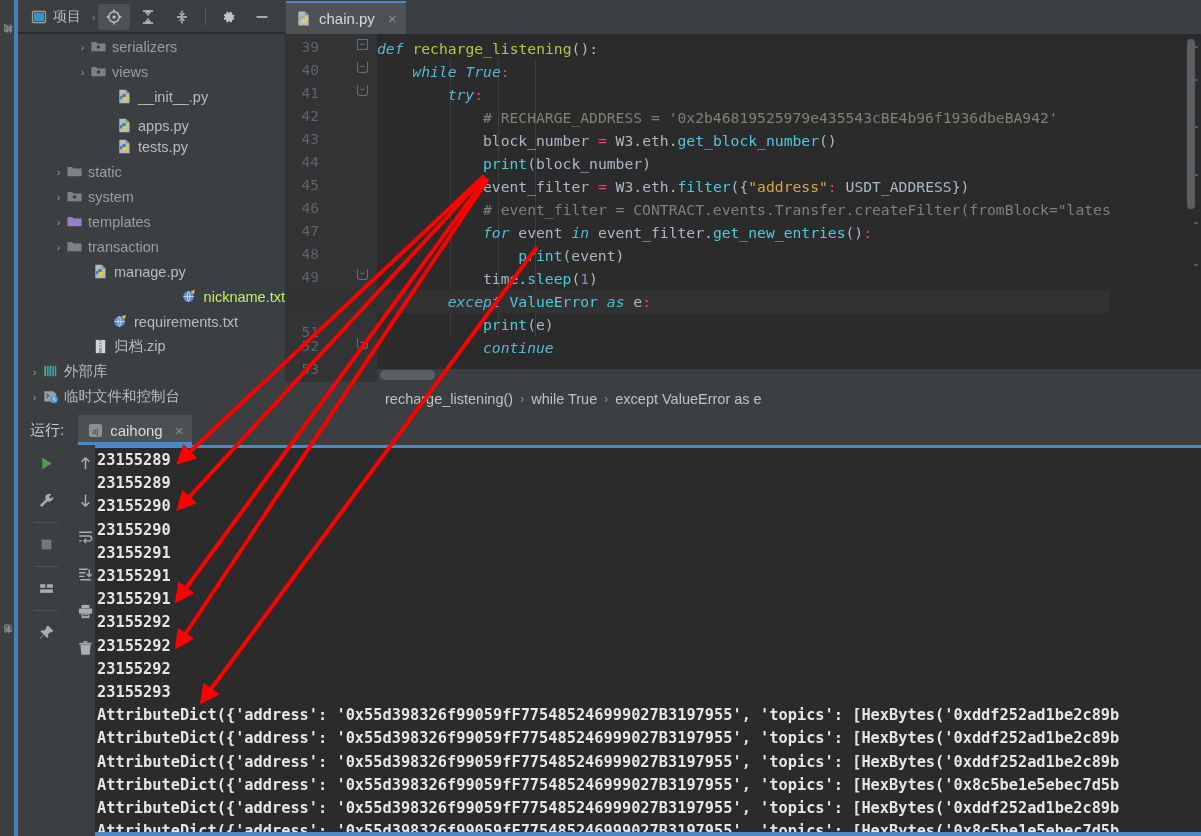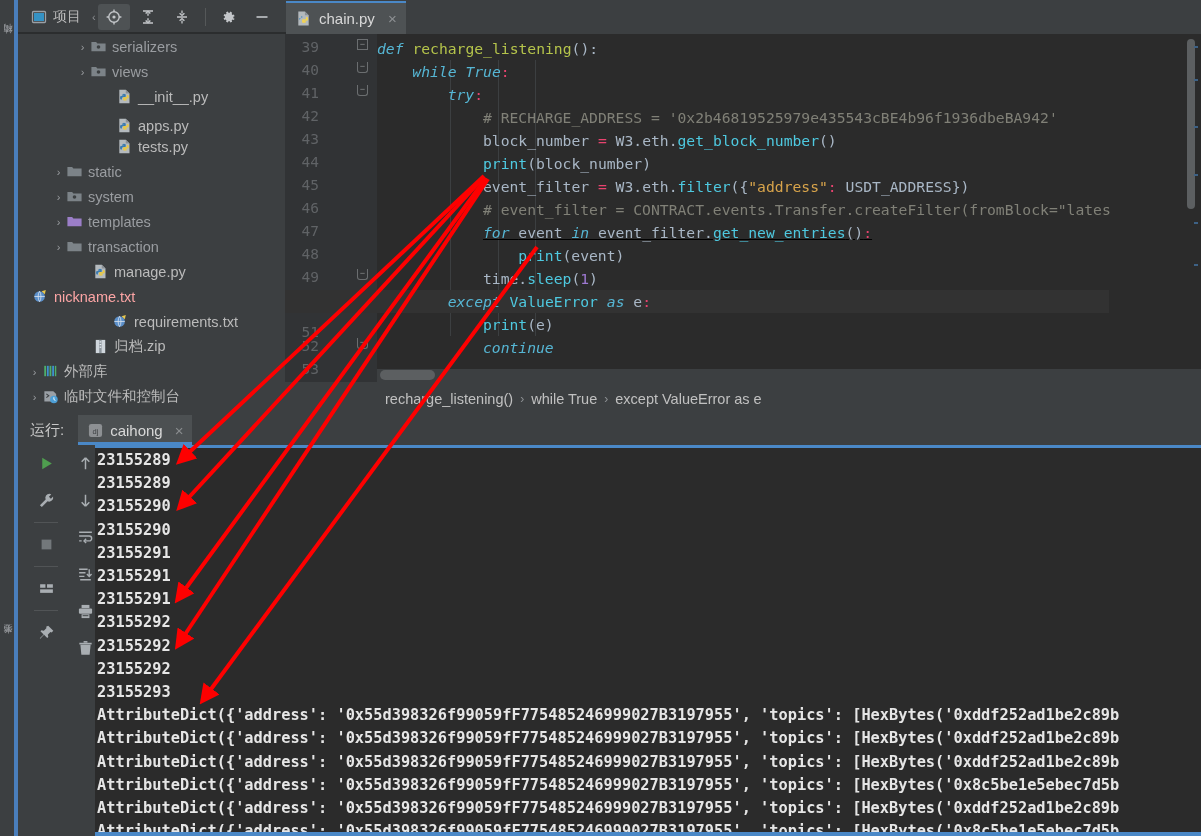--- a/index.html
+++ b/index.html
@@ -283,21 +283,21 @@
         <span class="ficon">
           <svg width="17" height="17" viewBox="0 0 18 18">
             <path d="M3.5 1.8h6.8l4 4v10.4H3.5z" fill="#b4babe"></path>
             <path d="M10.3 1.8l4 4h-4z" fill="#8c9297"></path>
             <path d="M8.1 6.3c-1.9 0-1.8.85-1.8.85v.95h1.9v.3H5.5s-1.25-.14-1.25 1.8c0 1.95 1.1 1.9 1.1 1.9h.95v-1.15s-.05-1.1 1.05-1.1h1.9s1.05.04 1.05-1v-1.7s.16-1.03-2.2-1.03zm-1.05.6a.35.35 0 110 .7.35.35 0 010-.7z" fill="#3c7cb0"></path>
             <path d="M9.7 13.2c1.9 0 1.8-.85 1.8-.85v-.95H9.6v-.3h2.7s1.25.14 1.25-1.8c0-1.95-1.1-1.9-1.1-1.9h-.95v1.15s.05 1.1-1.05 1.1h-1.9s-1.05-.04-1.05 1v1.7s-.16 1.03 2.2 1.03zm1.05-.6a.35.35 0 110-.7.35.35 0 010 .7z" fill="#e6c84a"></path>
           </svg>
         </span>
         <span>manage.py</span>
       </div>
-      <div class="row" style="color: #fca5a5;">
+      <div class="row" style="padding-left: 60px; color: #bef264; justify-content: flex-end;">
         <span class="chev"></span>
         <span class="ficon">
           <svg width="17" height="17" viewBox="0 0 18 18">
             <circle cx="8" cy="9" r="5.6" fill="#5b8fc9"></circle>
             <path d="M2.5 9h11M8 3.5c2 2.4 2 8.6 0 11M8 3.5c-2 2.4-2 8.6 0 11" stroke="#dfe6ee" stroke-width=".8" fill="none"></path>
             <path d="M10.2 3.4l4.4-1.2-1 4.4z" fill="#e8c84e"></path>
           </svg>
         </span>
         <span>nickname.txt</span>
       </div>
@@ -385,21 +385,21 @@
       <div class="ed-guide" style="left: 213px; top: 26px; height: 276px;"></div>
       <div class="ed-guide" style="left: 250px; top: 26px; height: 276px;"></div>
       <div class="codeline mono" style="top: 3px; padding-left: 0px;"><span class="def">def </span><span class="fn">recharge_listening</span><span class="pl">():</span></div>
       <div class="codeline mono" style="top: 26px; padding-left: 35.32px;"><span class="kw">while </span><span class="kw">True</span><span class="op">:</span></div>
       <div class="codeline mono" style="top: 49px; padding-left: 70.64px;"><span class="kw">try</span><span class="op">:</span></div>
       <div class="codeline mono" style="top: 72px; padding-left: 105.96px;"><span class="cm"># RECHARGE_ADDRESS = '0x2b46819525979e435543cBE4b96f1936dbeBA942'</span></div>
       <div class="codeline mono" style="top: 95px; padding-left: 105.96px;"><span class="pl">block_number </span><span class="op">=</span><span class="pl"> W3.eth.</span><span class="cy">get_block_number</span><span class="pl">()</span></div>
       <div class="codeline mono" style="top: 118px; padding-left: 105.96px;"><span class="cy">print</span><span class="pl">(block_number)</span></div>
       <div class="codeline mono" style="top: 141px; padding-left: 105.96px;"><span class="pl">event_filter </span><span class="op">=</span><span class="pl"> W3.eth.</span><span class="cy">filter</span><span class="pl">({</span><span class="st">"address"</span><span class="op">:</span><span class="pl"> USDT_ADDRESS})</span></div>
       <div class="codeline mono" style="top: 164px; padding-left: 105.96px;"><span class="cm"># event_filter = CONTRACT.events.Transfer.createFilter(fromBlock="lates</span></div>
-      <div class="codeline mono" style="top: 187px; padding-left: 105.96px; text-decoration: underline;"><span class="kw">for </span><span class="pl">event </span><span class="kw">in </span><span class="pl">event_filter.</span><span class="cy">get_new_entries</span><span class="pl">()</span><span class="op">:</span></div>
+      <div class="codeline mono" style="top: 187px; padding-left: 105.96px;"><span class="kw">for </span><span class="pl">event </span><span class="kw">in </span><span class="pl">event_filter.</span><span class="cy">get_new_entries</span><span class="pl">()</span><span class="op">:</span></div>
       <div class="codeline mono" style="top: 210px; padding-left: 141.28px;"><span class="cy">print</span><span class="pl">(event)</span></div>
       <div class="codeline mono" style="top: 233px; padding-left: 105.96px;"><span class="pl">time.</span><span class="cy">sleep</span><span class="pl">(</span><span class="num">1</span><span class="pl">)</span></div>
       <div style="position: absolute; left: 0px; top: 256px; width: 824px; height: 23px; background: rgb(50, 50, 50);"></div>
       <div class="codeline mono" style="top: 256px; padding-left: 70.64px;"><span class="kw">except </span><span class="cy">ValueError </span><span class="kw">as </span><span class="pl">e</span><span class="op">:</span></div>
       <div class="codeline mono" style="top: 279px; padding-left: 105.96px;"><span class="cy">print</span><span class="pl">(e)</span></div>
       <div class="codeline mono" style="top: 302px; padding-left: 105.96px;"><span class="kw">continue</span></div>
     </div>
   <div id="ed-vscroll"></div>
   <div id="ed-hscroll-track"></div>
   <div id="ed-hscroll"></div>

